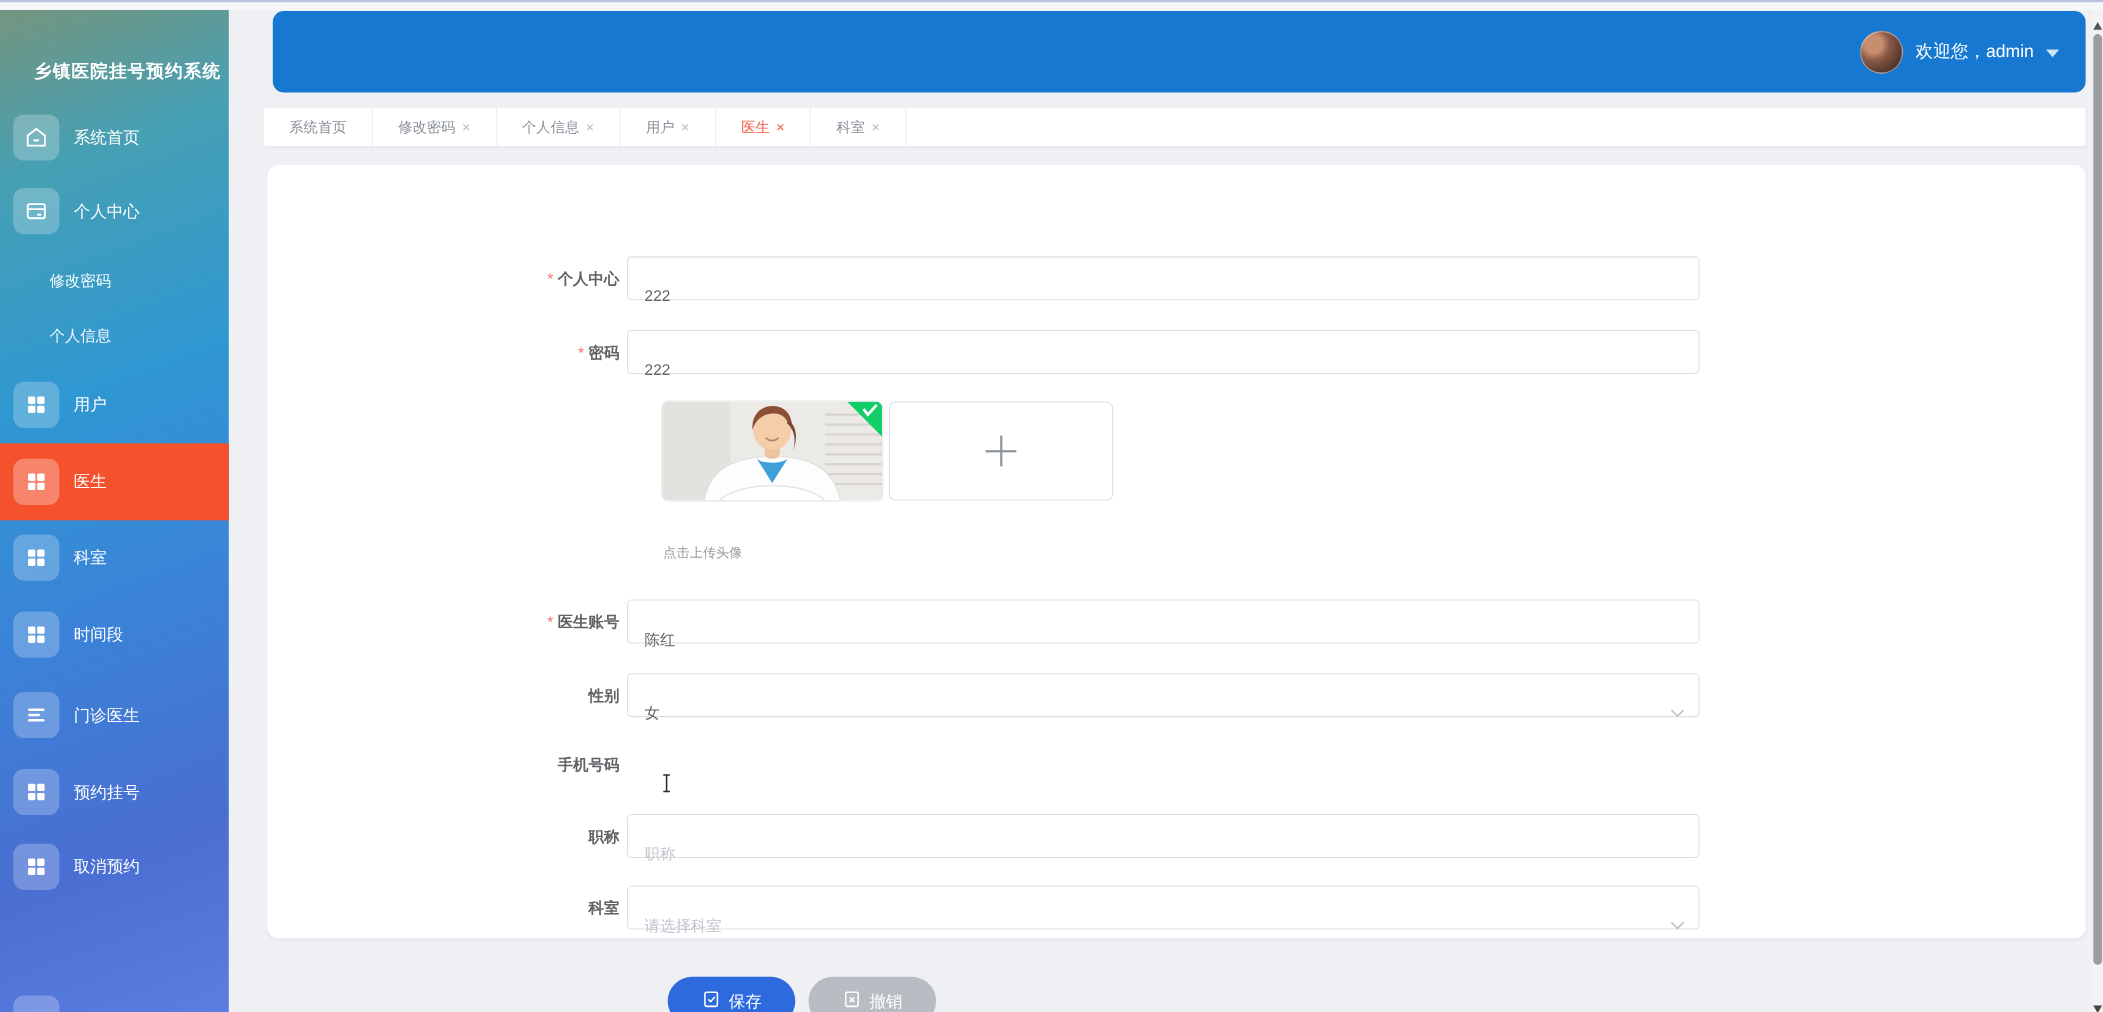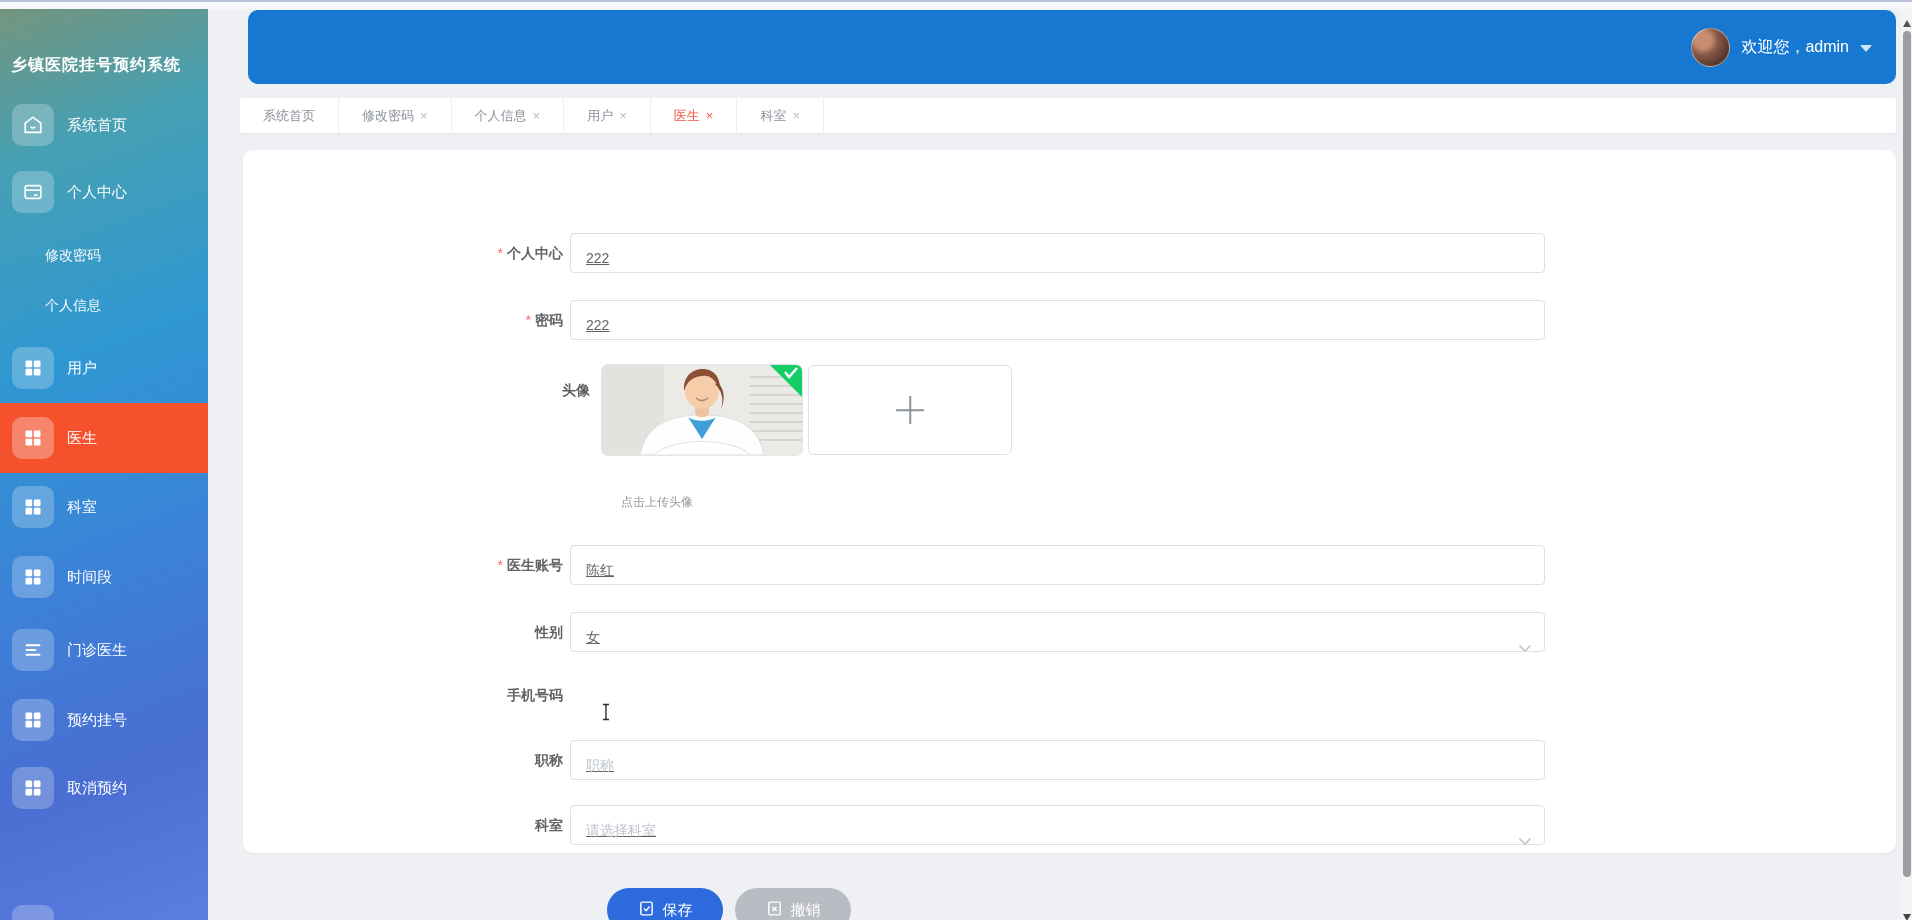--- a/index.html
+++ b/index.html
@@ -5,21 +5,21 @@
   html,body{margin:0;padding:0;background:#fff;}
   .page{position:relative;width:1912px;height:920px;overflow:hidden;
         background:#eef0f3;font-family:"Liberation Sans","DejaVu Sans",sans-serif;}
   
   .top-strip{position:absolute;left:0;top:0;width:100%;height:9px;background:#f6f7f9;
              border-top:2px solid #b9c3da;box-sizing:border-box;z-index:6;}
   
   .sidebar{position:absolute;left:0;top:9px;width:208px;height:911px;z-index:5;
     background:linear-gradient(160deg,#74957e 0%,#46a0b4 16%,#2f97d2 38%,#3b82d8 60%,#4a6ed2 82%,#5c7de2 100%);}
   .sidebar-title{position:absolute;left:11px;top:46px;width:190px;color:#fff;
-                 font-size:16px;font-weight:bold;letter-spacing:1px;}
+                 font-size:16px;font-weight:bold;letter-spacing:1px;text-align:right;}
   .side-item{position:absolute;left:0;width:208px;height:42px;display:flex;align-items:center;cursor:pointer;}
   .side-item.active{height:70px;background:#f4512c;}
   .icon-tile{width:42px;height:42px;margin-left:12px;border-radius:10px;flex:0 0 42px;
              background:rgba(255,255,255,0.24);display:flex;align-items:center;justify-content:center;}
   .side-item.active .icon-tile{background:rgba(255,255,255,0.30);}
   .side-label{margin-left:13px;color:#fff;font-size:15px;white-space:nowrap;}
   .side-sub{position:absolute;left:0;width:208px;height:30px;line-height:30px;padding-left:45px;
             box-sizing:border-box;color:rgba(255,255,255,0.95);font-size:14px;cursor:pointer;}
   .tile-partial{position:absolute;left:12px;top:896px;width:42px;height:42px;border-radius:10px;
                 background:rgba(255,255,255,0.24);}
@@ -43,37 +43,37 @@
   .tab-close:empty{display:none;}
   
   .card{position:absolute;left:243px;top:150px;width:1653px;height:703px;background:#fff;
         border-radius:10px;box-shadow:0 1px 3px rgba(0,0,0,0.05);z-index:1;}
   
   .flabel{position:absolute;left:300px;width:263px;height:40px;line-height:40px;text-align:right;
           font-size:14px;font-weight:600;color:#606266;z-index:2;}
   .flabel-av{width:290px;}
   .star{color:#f56c6c;margin-right:4px;font-weight:normal;}
   .finput{position:absolute;left:570px;width:975px;height:40px;border:1px solid #dcdfe6;border-radius:4px;
-          background:#fff;line-height:38px;padding:5px 15px;box-sizing:border-box;font-size:14px;
-          color:#606266;z-index:2;cursor:text;text-decoration:underline;}
+          background:#fff;line-height:38px;padding:16px 15px;box-sizing:border-box;font-size:14px;
+          color:#606266;z-index:2;cursor:text;}
   .finput.select{cursor:pointer;}
   .ph{color:#bfc4cc;}
   .chev{position:absolute;right:12px;top:16px;}
   .clear-ic{position:absolute;right:10px;top:12px;}
   .caret-line{display:inline-block;width:1.5px;height:18px;background:#333;vertical-align:middle;margin-left:1px;}
   .ibeam{position:absolute;left:600px;top:703px;z-index:3;}
   
   .photo-box{position:absolute;left:602px;top:365px;width:200px;height:90px;border-radius:6px;
              overflow:hidden;z-index:2;cursor:pointer;box-shadow:0 0 0 1px #e6e6e6;}
   .plus-box{position:absolute;left:808px;top:365px;width:204px;height:90px;border:1px solid #dcdfe6;
             border-radius:6px;background:#fff;box-sizing:border-box;z-index:2;cursor:pointer;}
   .plus-box::before,.plus-box::after{content:"";position:absolute;background:#8c939d;}
   .plus-box::before{left:50%;top:50%;width:28px;height:1.5px;transform:translate(-50%,-50%);}
   .plus-box::after{left:50%;top:50%;width:1.5px;height:28px;transform:translate(-50%,-50%);}
-  .upload-tip{position:absolute;left:603px;top:494px;font-size:12px;color:#999;z-index:2;margin-left:18px;}
+  .upload-tip{position:absolute;left:603px;top:494px;font-size:12px;color:#999;z-index:2;}
   
   .btn{position:absolute;top:888px;width:116px;height:44px;border-radius:22px;display:flex;
        align-items:center;justify-content:center;gap:8px;color:#fff;font-size:15px;z-index:2;
        border:none;cursor:pointer;font-family:inherit;}
   .btn-save{left:607px;background:#2d6add;}
   .btn-cancel{left:735px;background:#b9bcc2;}
   
   .scroll-track{position:absolute;right:0;top:9px;width:10px;height:911px;background:#f3f3f3;z-index:7;}
   .scroll-up{position:absolute;right:1px;top:11px;width:0;height:0;border-left:4px solid transparent;
              border-right:4px solid transparent;border-bottom:7px solid #555;}
@@ -245,21 +245,20 @@
   <label class="flabel" style="top:233px"><span class="star">*</span><span>个人中心</span></label>
   <div class="finput" style="top:233px">
     <span>222</span>
   </div>
 
   <label class="flabel" style="top:300px"><span class="star">*</span><span>密码</span></label>
   <div class="finput" style="top:300px">
     <span>222</span>
   </div>
 
-  <label class="flabel flabel-av" style="top:370px"><span>头像</span></label>
   <div class="photo-box">
     <svg width="200" height="90" viewBox="0 0 200 90">
       <rect width="200" height="90" fill="#eceae7"></rect>
       <rect x="0" width="62" height="90" fill="#e4e2df"></rect>
       <g stroke="#d7d4d0" stroke-width="2">
         <line x1="148" y1="12" x2="200" y2="12"></line>
           <line x1="148" y1="21" x2="200" y2="21"></line>
         <line x1="148" y1="30" x2="200" y2="30"></line>
           <line x1="148" y1="39" x2="200" y2="39"></line>
         <line x1="148" y1="48" x2="200" y2="48"></line>

